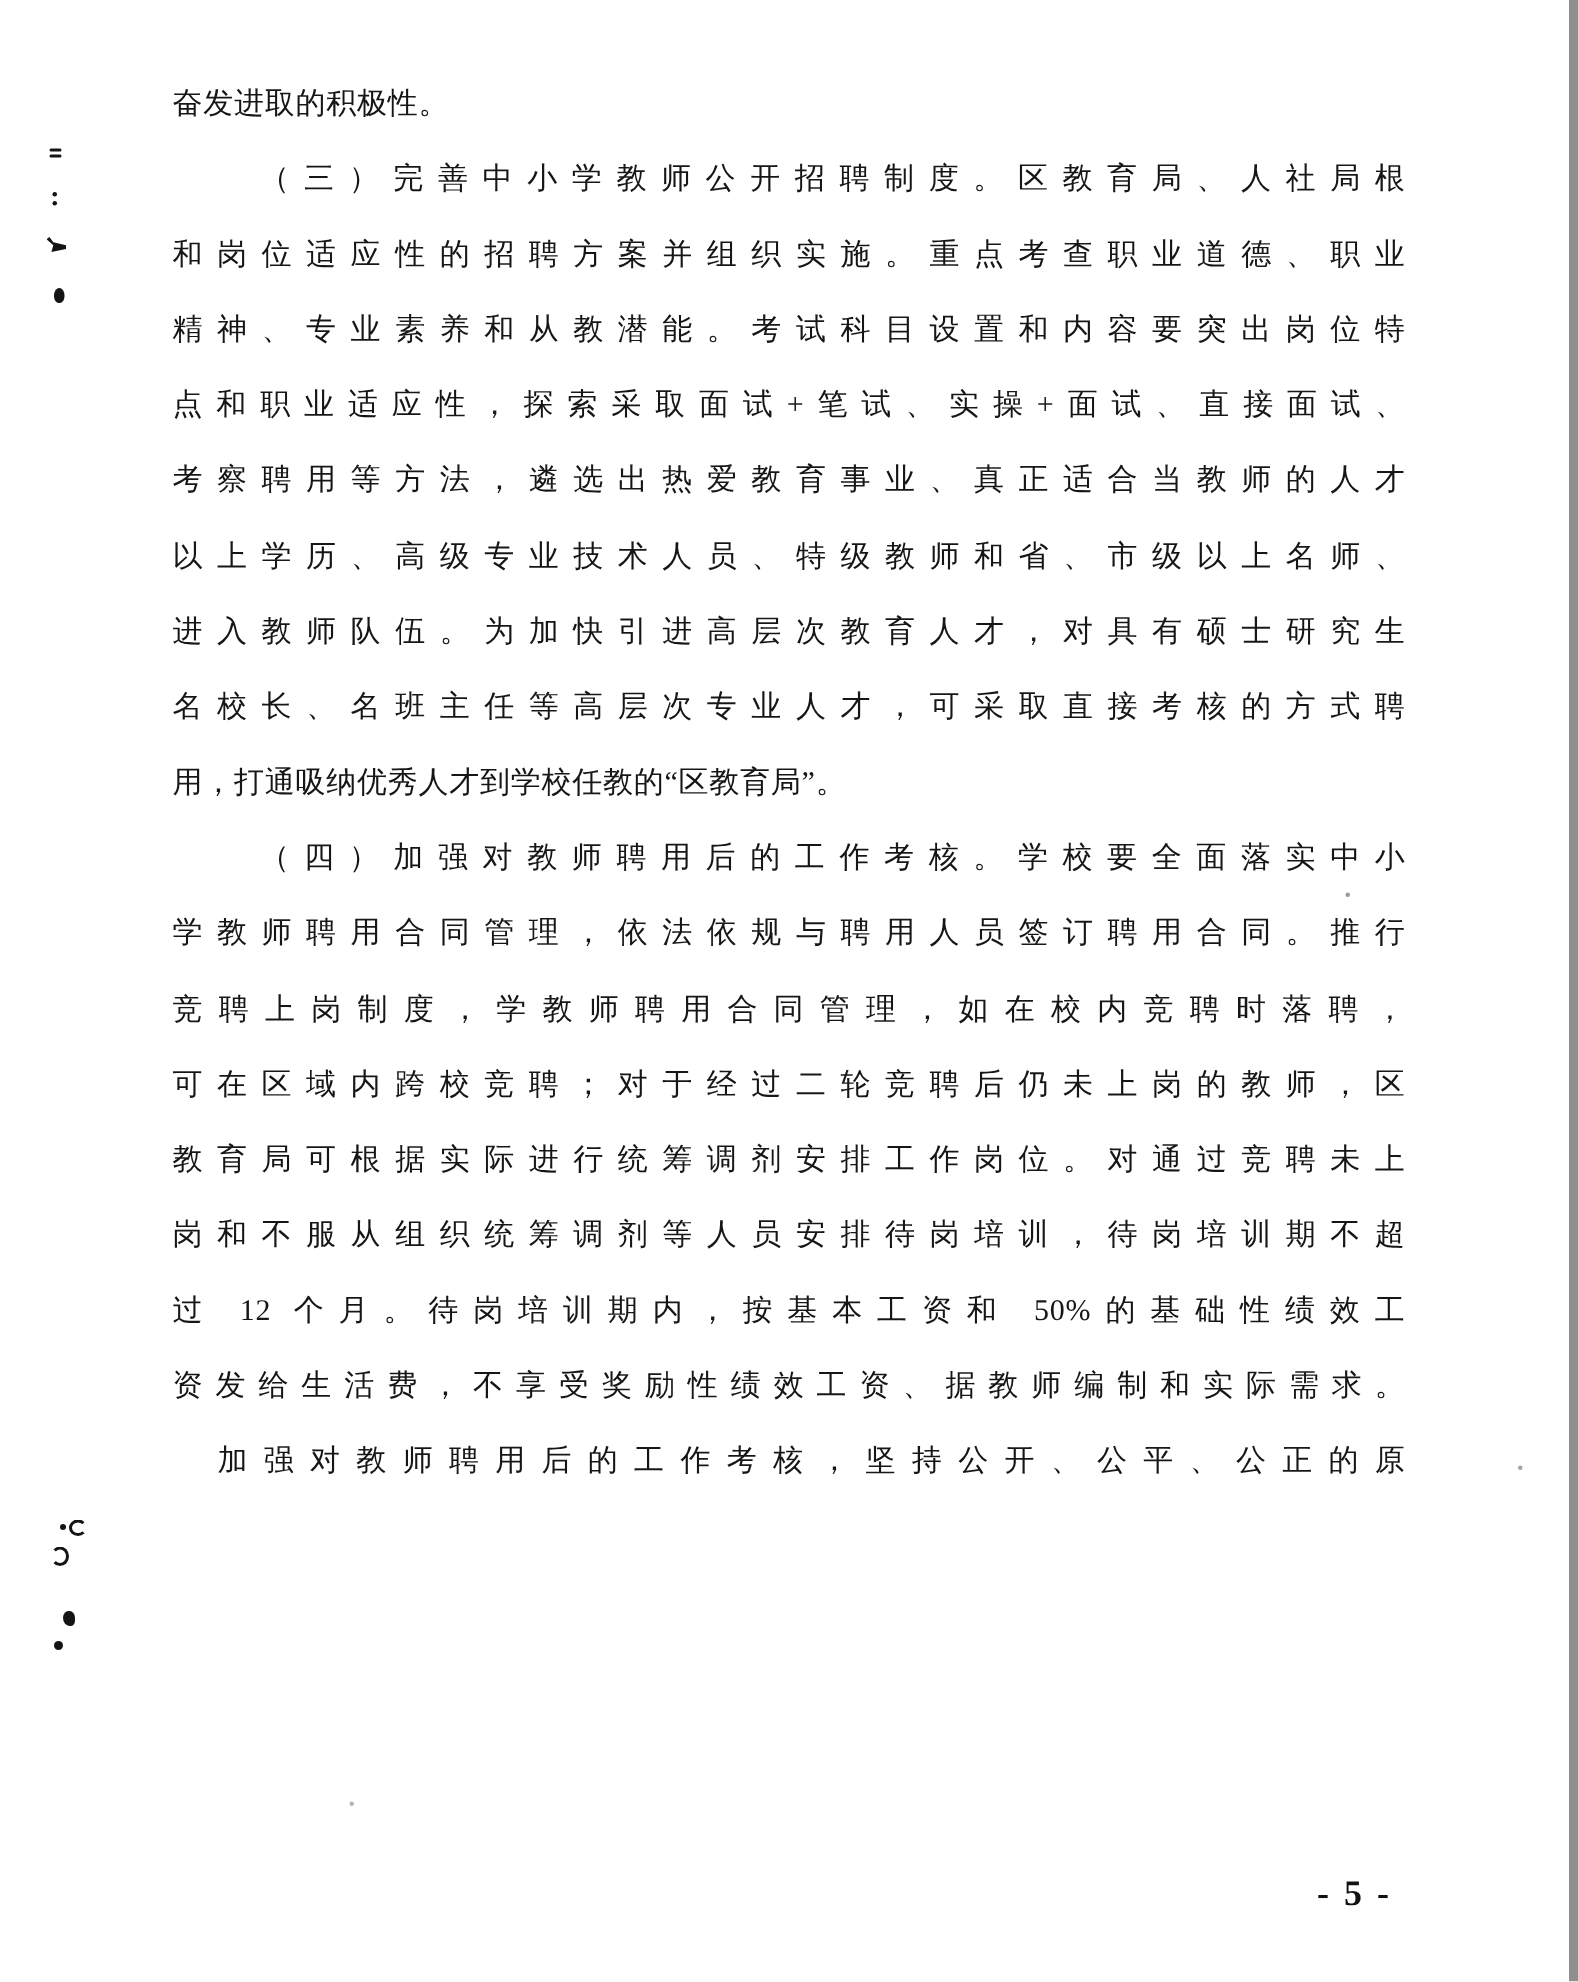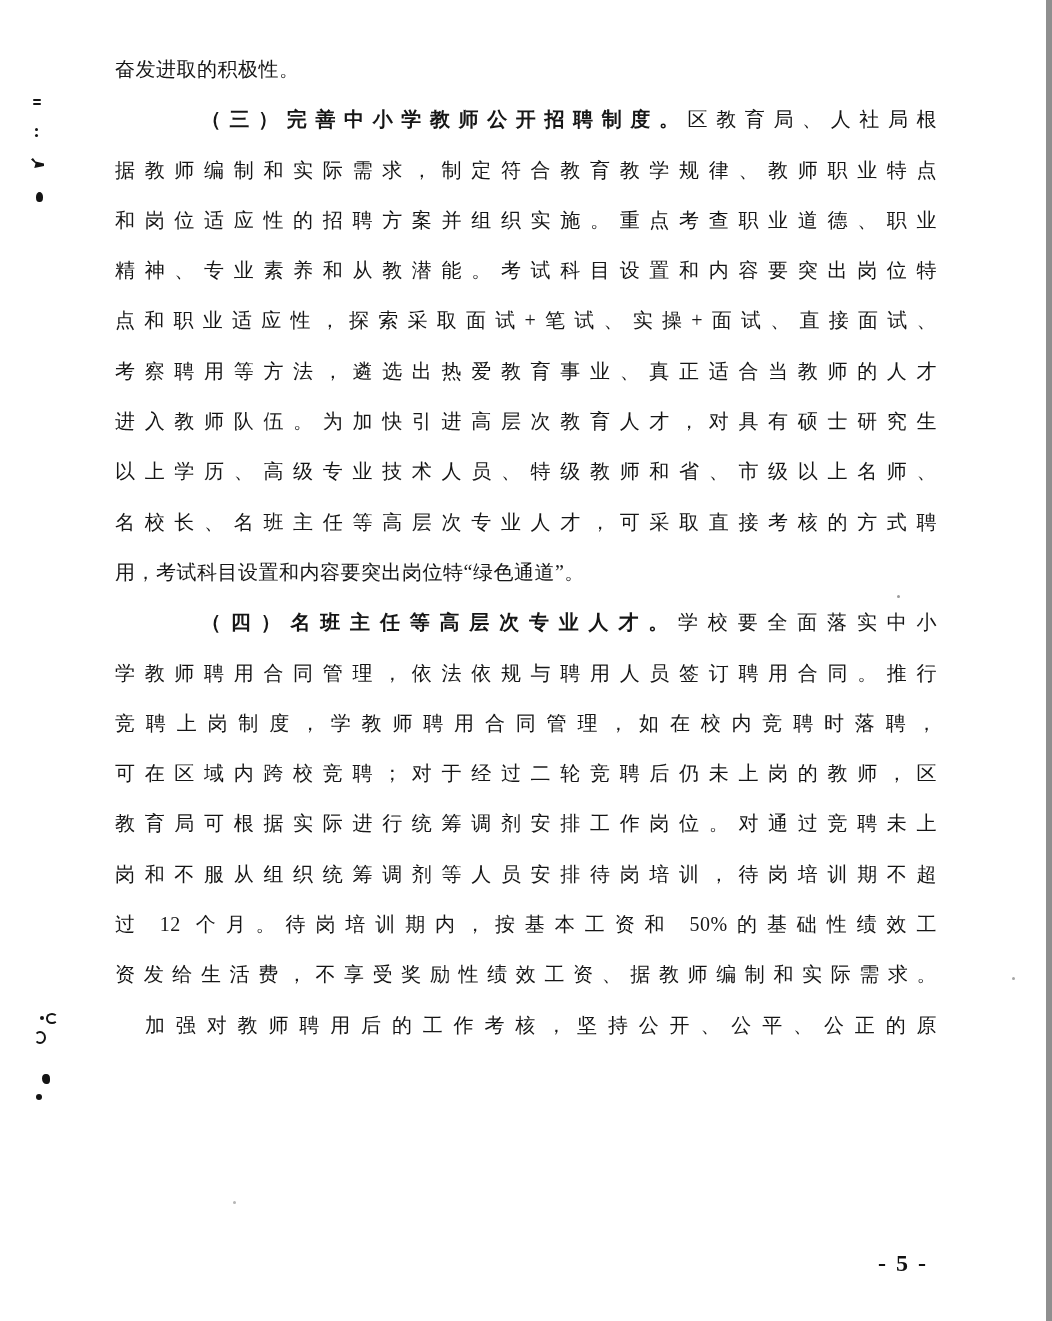--- a/index.html
+++ b/index.html
@@ -28,21 +28,21 @@
   }
   .line{
     height:50.3px;line-height:50.3px;
     white-space:normal;
     letter-spacing:0.5px;
   }
   .line.justify{
     text-align:justify;
     text-align-last:justify;
   }
-  .line .hd{font-weight:700;margin-left:28px;}
+  .line .hd{font-weight:400;}
   .indent2{text-indent:58px;}
   .indent1{text-indent:30px;}
   
   .page-number{
     position:absolute;left:878px;top:1250px;
     font-size:24px;font-weight:700;color:#111;
     letter-spacing:2px;
   }
   
   .spk{position:absolute;background:#141414;}
@@ -78,30 +78,29 @@
     <span class="spk spk-dot3"></span>
     <span class="spk spk-dot4"></span>
     <span class="spk spk-faint1"></span>
     <span class="spk spk-faint2"></span>
     <span class="spk spk-faint3"></span>
   </div>
 
   <div class="doc-body">
       <div class="line"><span>奋发进取的积极性。</span></div>
       <div class="line justify indent2"><span class="hd">（三）完善中小学教师公开招聘制度。</span><span>区教育局、人社局根</span></div>
-      <div class="line justify"><span>据教师编制和实际需求，制定符合教育教学规律、教师职业特点</span></div>
       <div class="line justify"><span>和岗位适应性的招聘方案并组织实施。重点考查职业道德、职业</span></div>
       <div class="line justify"><span>精神、专业素养和从教潜能。考试科目设置和内容要突出岗位特</span></div>
       <div class="line justify"><span>点和职业适应性，探索采取面试+笔试、实操+面试、直接面试、</span></div>
       <div class="line justify"><span>考察聘用等方法，遴选出热爱教育事业、真正适合当教师的人才</span></div>
+      <div class="line justify"><span>以上学历、高级专业技术人员、特级教师和省、市级以上名师、</span></div>
       <div class="line justify"><span>进入教师队伍。为加快引进高层次教育人才，对具有硕士研究生</span></div>
-      <div class="line justify"><span>以上学历、高级专业技术人员、特级教师和省、市级以上名师、</span></div>
       <div class="line justify"><span>名校长、名班主任等高层次专业人才，可采取直接考核的方式聘</span></div>
-      <div class="line"><span>用，考试科目设置和内容要突出岗位特“绿色通道”。</span></div>
-      <div class="line justify indent2"><span class="hd">（四）名班主任等高层次专业人才。</span><span>学校要全面落实中小</span></div>
+      <div class="line"><span>用，打通吸纳优秀人才到学校任教的“区教育局”。</span></div>
+      <div class="line justify indent2"><span class="hd">（四）加强对教师聘用后的工作考核。</span><span>学校要全面落实中小</span></div>
       <div class="line justify"><span>学教师聘用合同管理，依法依规与聘用人员签订聘用合同。推行</span></div>
       <div class="line justify"><span>竞聘上岗制度，学教师聘用合同管理，如在校内竞聘时落聘，</span></div>
       <div class="line justify"><span>可在区域内跨校竞聘；对于经过二轮竞聘后仍未上岗的教师，区</span></div>
       <div class="line justify"><span>教育局可根据实际进行统筹调剂安排工作岗位。对通过竞聘未上</span></div>
       <div class="line justify"><span>岗和不服从组织统筹调剂等人员安排待岗培训，待岗培训期不超</span></div>
       <div class="line justify"><span>过 12 个月。待岗培训期内，按基本工资和 50%的基础性绩效工</span></div>
       <div class="line justify"><span>资发给生活费，不享受奖励性绩效工资、据教师编制和实际需求。</span></div>
       <div class="line justify indent1"><span>加强对教师聘用后的工作考核，坚持公开、公平、公正的原</span></div>
     </div>
 

